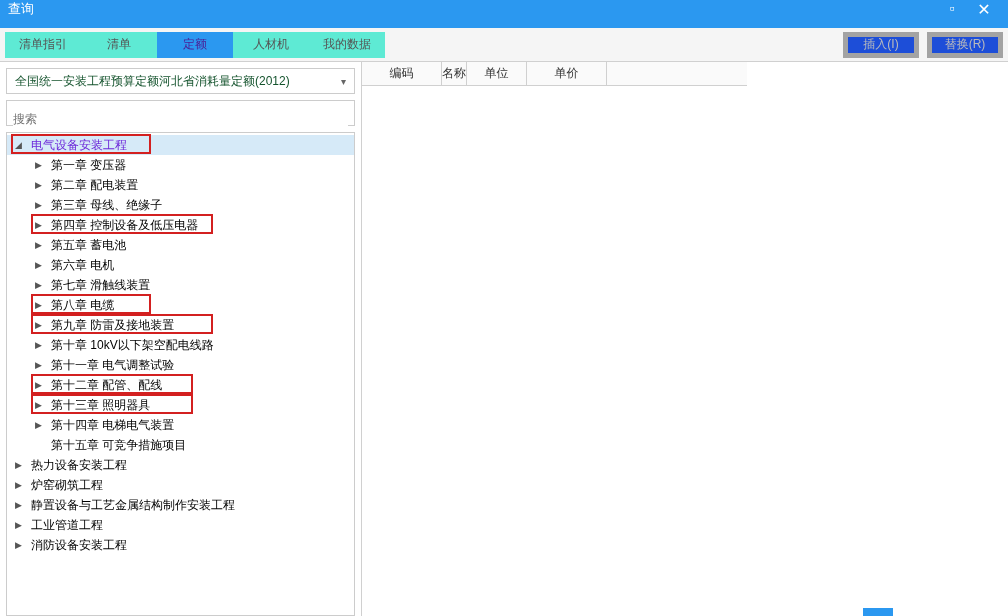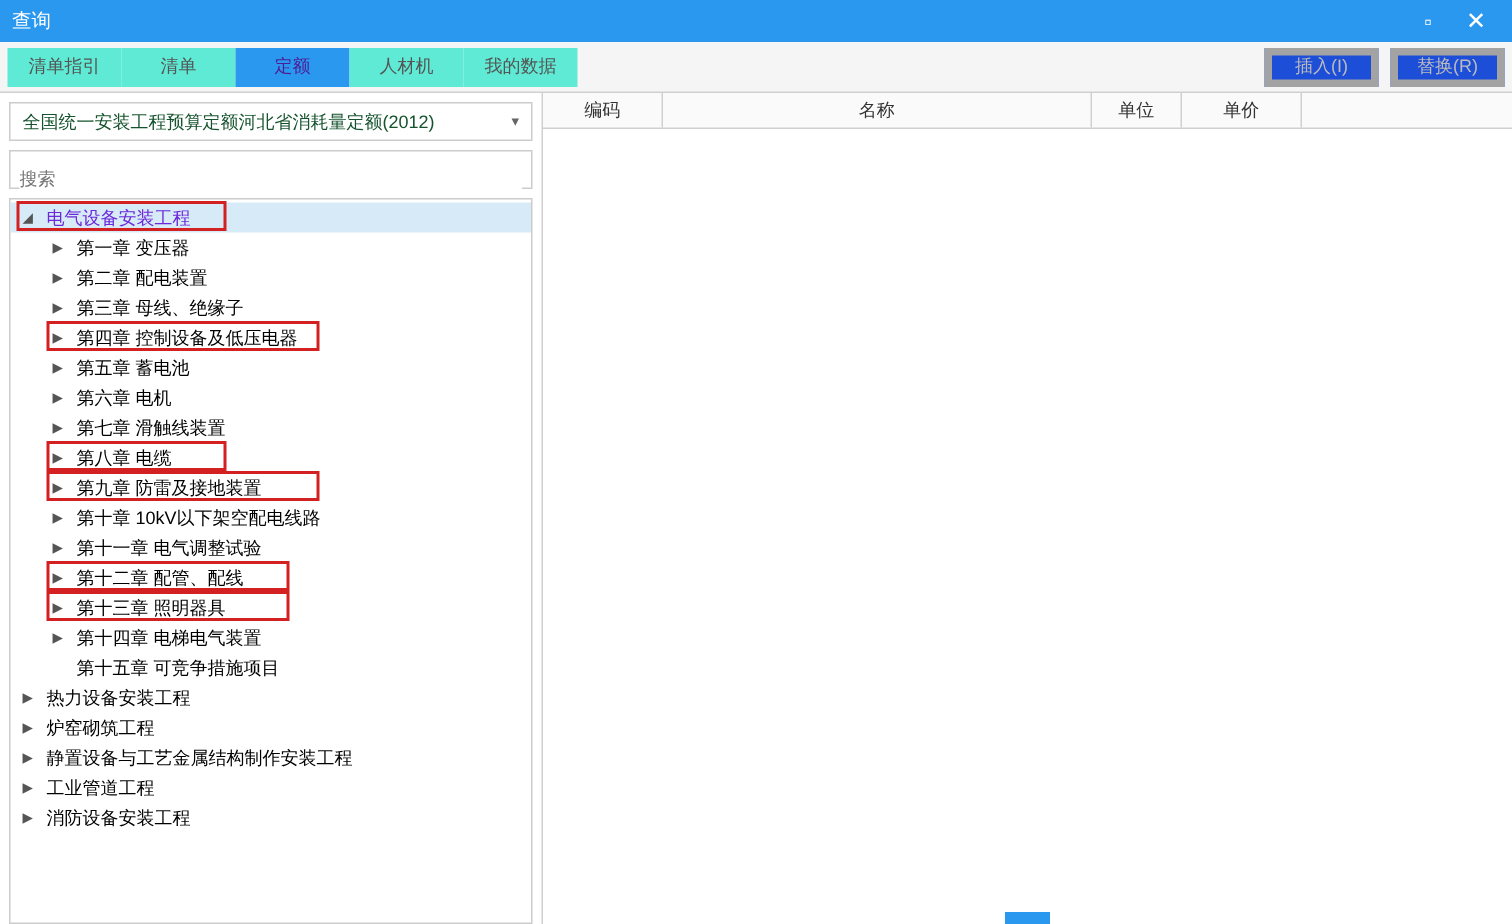--- a/index.html
+++ b/index.html
@@ -1,17 +1,17 @@
 <!DOCTYPE html>
 <html><head>
   <meta charset="utf-8">
   <style>
     * { margin: 0; padding: 0; box-sizing: border-box; font-family: "Microsoft YaHei", Arial, sans-serif; font-size: 12px; }
     body { width: 1008px; height: 616px; background: #fff; overflow: hidden; }
-    .titlebar { height: 28px; background: #2b98f0; color: #fff; display: flex; align-items: center; padding: 0 8px; }
+    .titlebar { height: 28px; background: #2b98f0; color: #fff; display: flex; align-items: flex-start; padding: 0 8px; }
     .titlebar-title { flex: 1; font-size: 13px; }
     .titlebar-btn { width: 32px; text-align: center; font-size: 16px; cursor: pointer; }
     .toolbar { height: 34px; background: #f5f5f5; display: flex; align-items: center; border-bottom: 1px solid #d0d0d0; padding: 2px 5px;}
     .tabs { display: flex; }
     .tab { width: 76px; height: 26px; background: #5eead4; display: flex; align-items: center; justify-content: center; cursor: pointer; color:#555;}
     .tab.active { background: #2b98f0; color: #4c1d95; }
     .spacer { flex: 1; }
     .action-btn { width: 76px; height: 26px; border: 5px solid #a3a3a3; background: #1d4ed8; color: #bbb; margin-left: 8px; display:flex;align-items:center;justify-content:center; }
     .main { display: flex; height: 554px; }
     .left-pane { width: 362px; border-right: 1px solid #d0d0d0; display: flex; flex-direction: column; padding:6px 6px 0 6px;}
@@ -23,21 +23,21 @@
     .tree-wrap{ flex:1; border:1px solid #ccc; margin-top:6px; overflow-y:auto; position:relative; padding-top:2px;}
     .tree-item{ height:20px; display:flex; align-items:center; padding-left:8px; cursor:pointer; position:relative;}
     .tree-item.selected{ background:#d6eaf8;}
     .tree-item .arrow{ width:12px; font-size:9px; color:#555;}
     .tree-item .arrow.open{ color:#555; }
     .tree-item .label{ margin-left:4px;}
     .tree-item.level1{ padding-left:8px;}
     .tree-item.level2{ padding-left:28px;}
     .tree-item.highlighted .label{ color:#6d28d9;}
     .redbox{ position:absolute; border:2px solid #d32020; pointer-events:none; z-index:5;}
-    .right-pane{ flex:1; display:flex; flex-direction:column; }
+    .right-pane{ flex:1; display:flex; flex-direction:row; }
     .grid-header{ height:24px; border-bottom:1px solid #d0d0d0; display:flex; background:#fafafa;}
     .gh-cell{ border-right:1px solid #d0d0d0; display:flex; align-items:center; justify-content:center; color:#333;}
     .grid-body{ flex:1; background:#fff; position:relative;}
     .bottom-arrow{ position:absolute; bottom:0; left:50%; transform:translateX(-50%); width:30px; height:8px; background:#2b98f0; }
   </style>
 </head>
 <body>
 
 <div class="titlebar">
   <div class="titlebar-title">查询</div>

